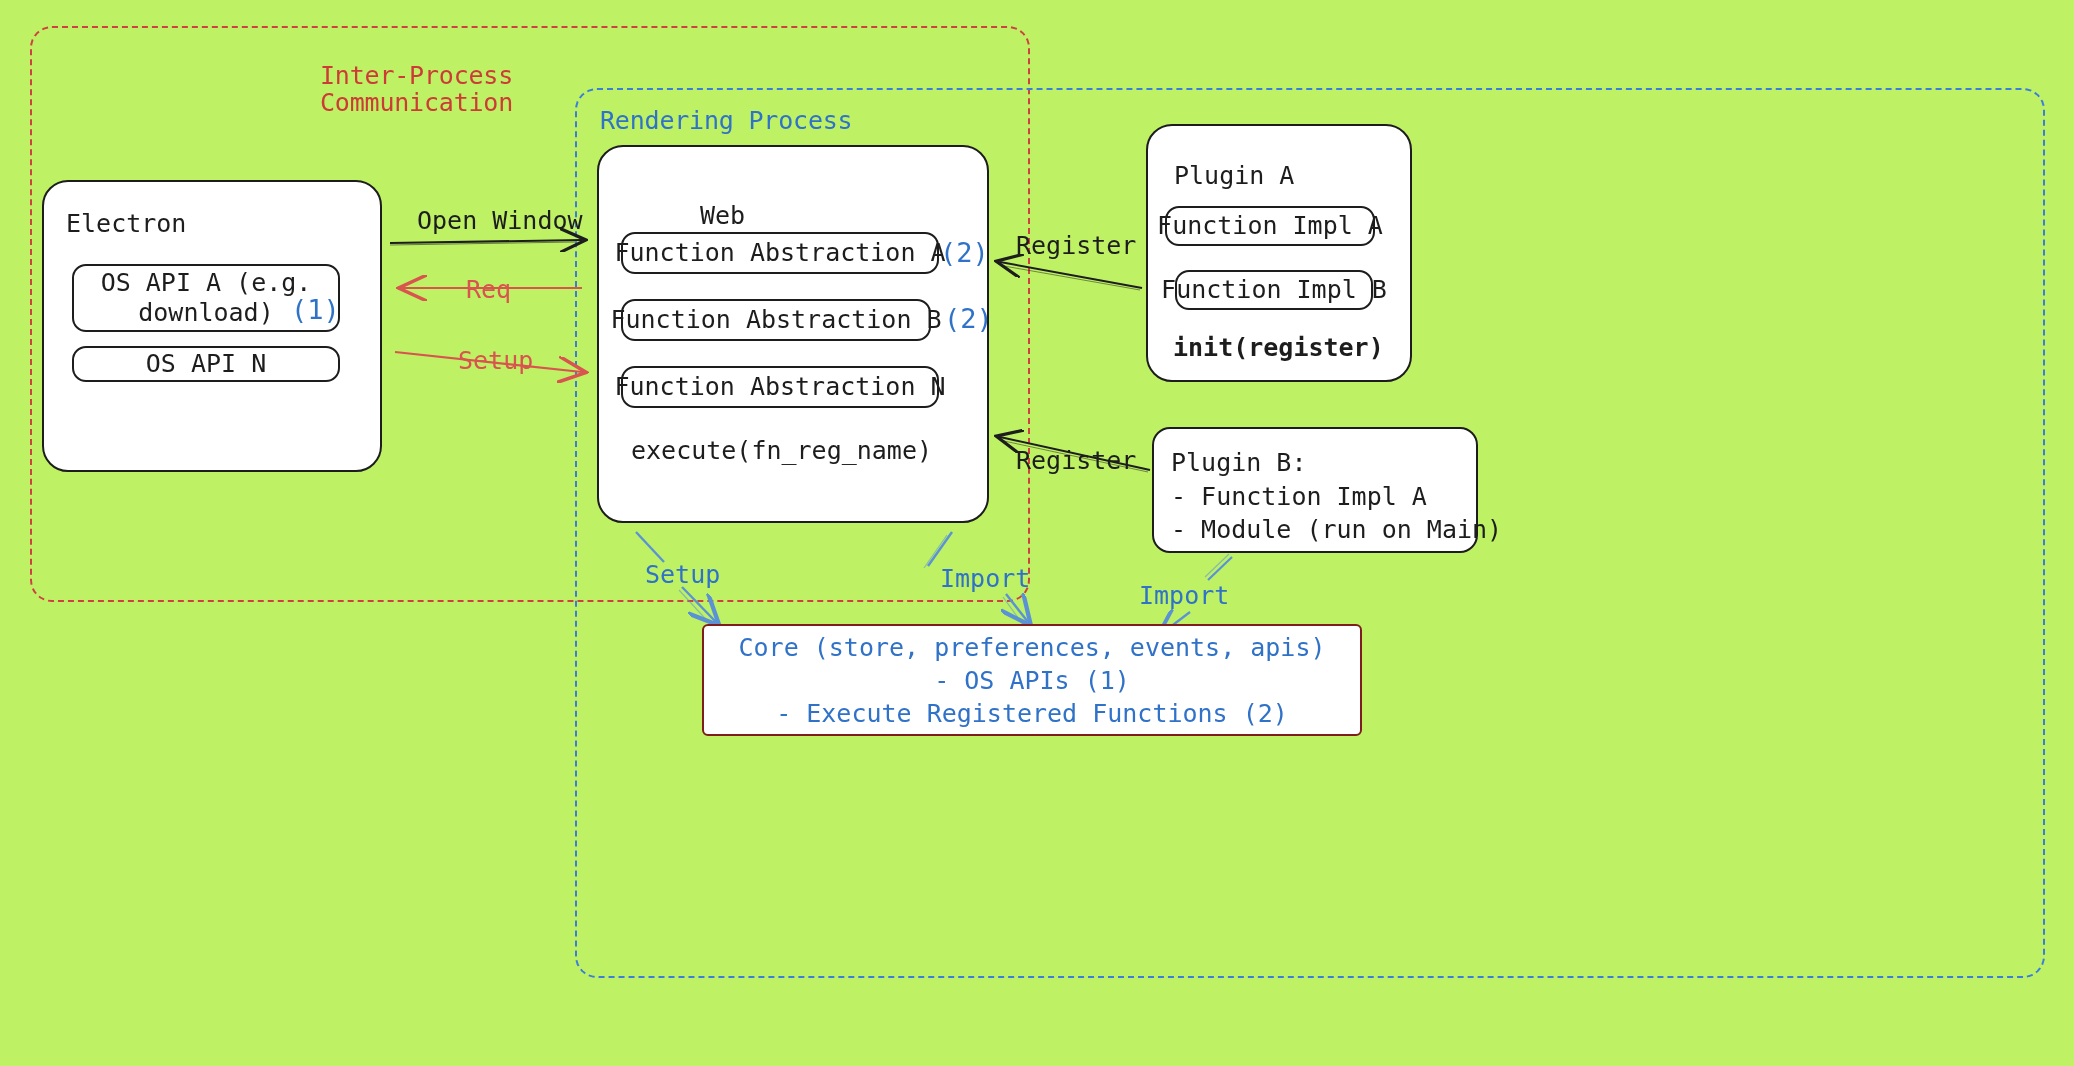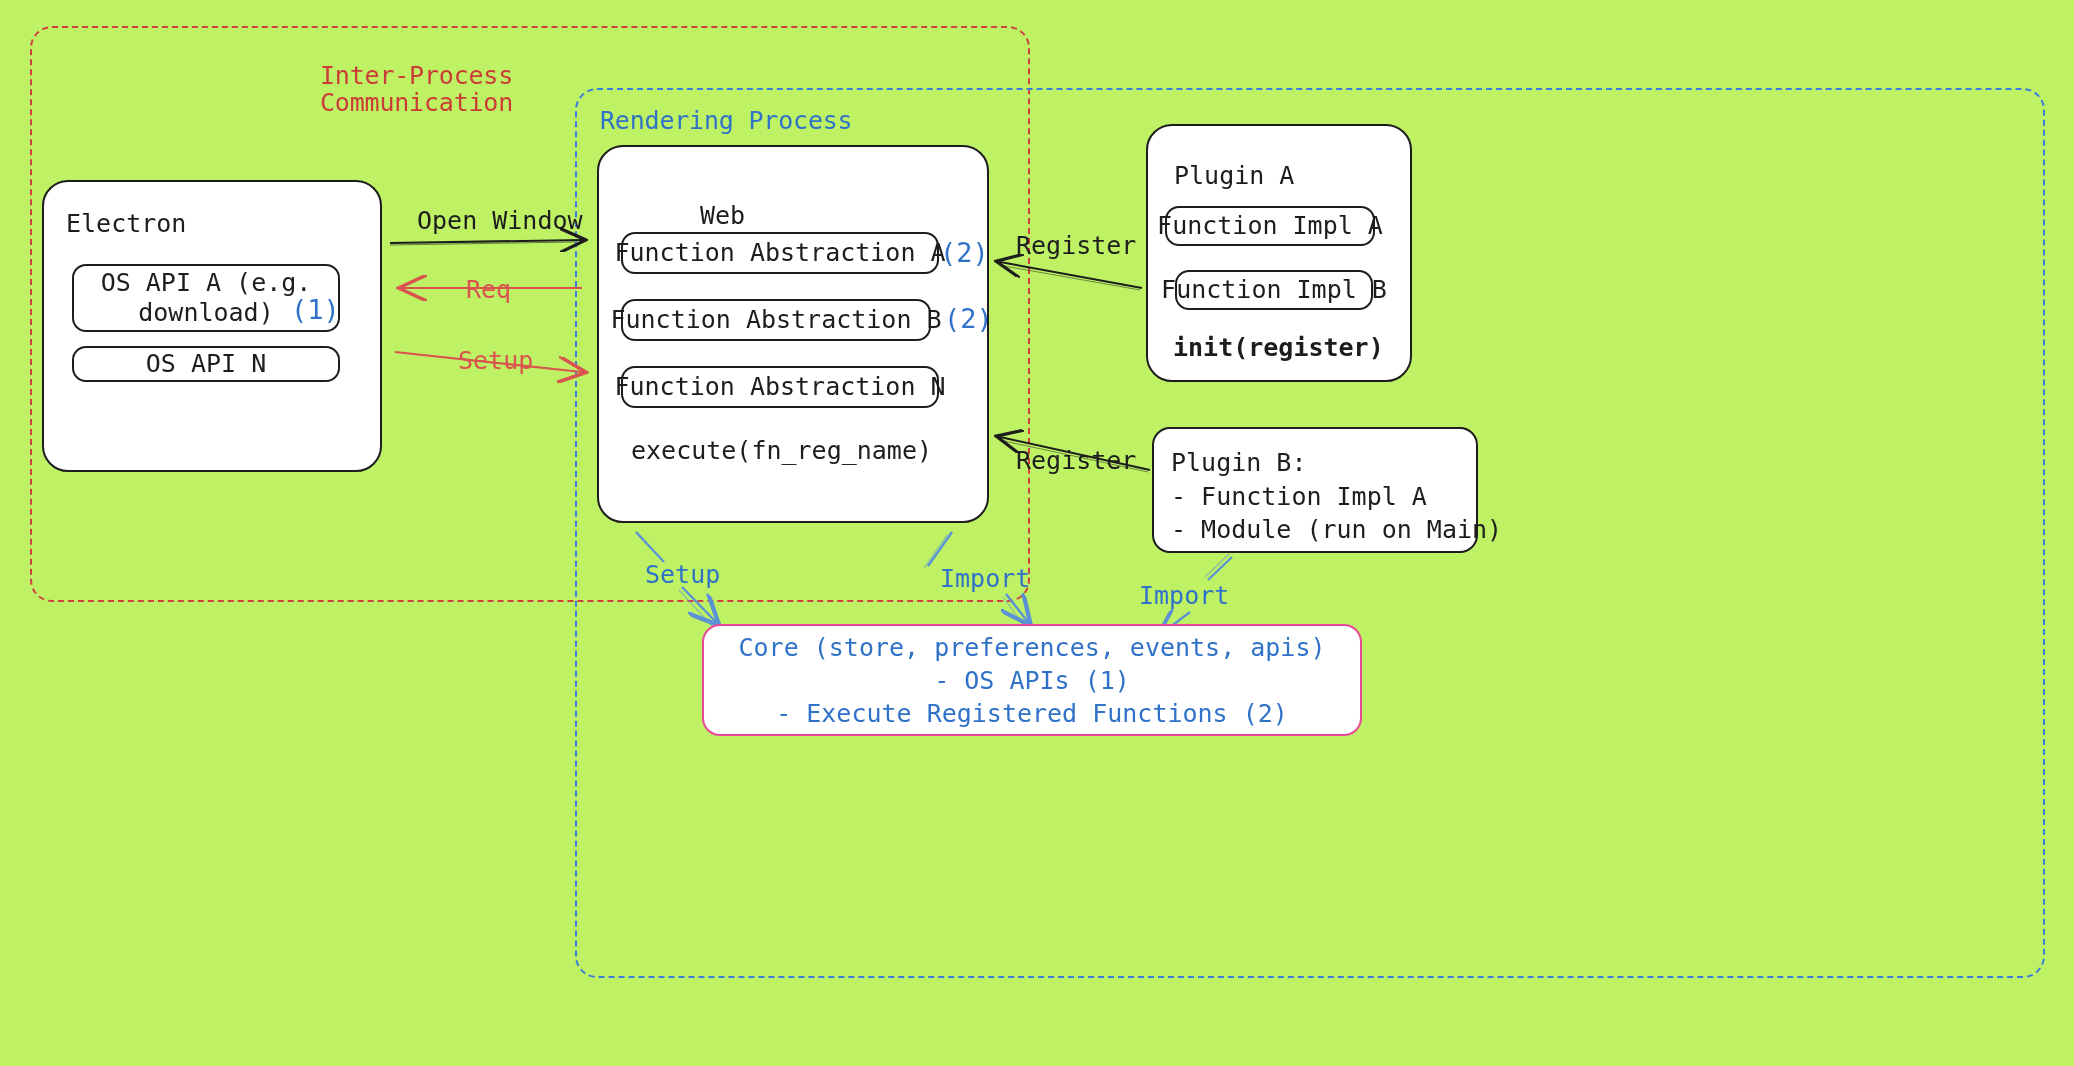--- a/index.html
+++ b/index.html
@@ -135,21 +135,21 @@
   #plugin-b-box { left: 1152px; top: 427px; width: 326px; height: 126px; border-radius: 18px; }
   #plugin-b-text {
     left: 1171px; top: 446px;
     text-align: left;
     line-height: 1.34;
   }
 
   
   #core-box {
     left: 702px; top: 624px; width: 660px; height: 112px;
-    border: 2px solid #ec4899; border-radius: 18px;
+    border: 2px solid #7f1d1d; border-radius: 6px;
     display: flex; align-items: center; justify-content: center;
   }
   #core-text {
     color: #2f72c8;
     font-size: 25px;
     text-align: center;
     line-height: 1.32;
     white-space: pre;
   }
 

